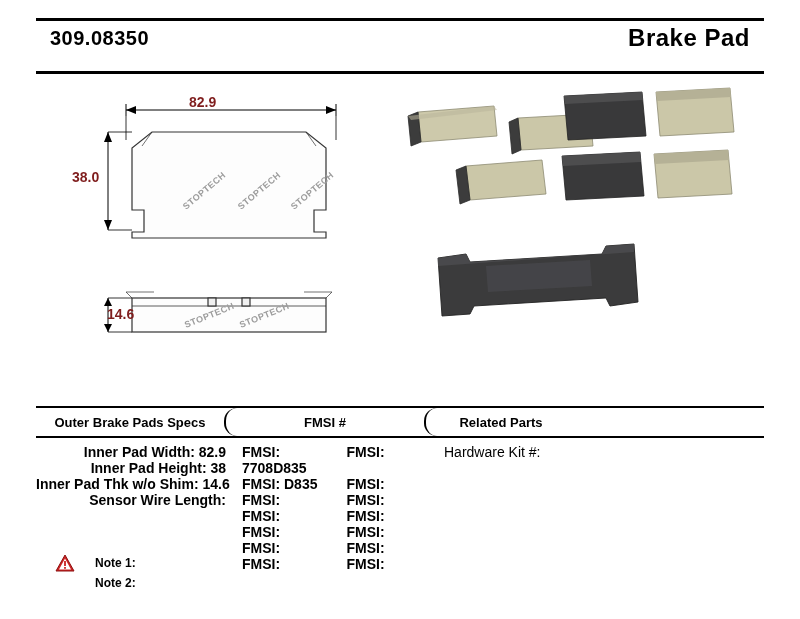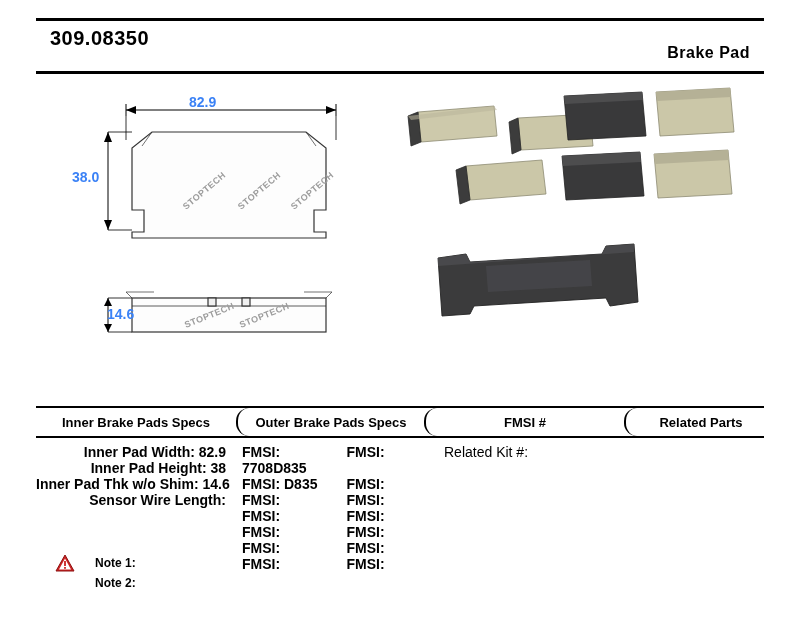--- a/index.html
+++ b/index.html
@@ -37,40 +37,40 @@
     position: absolute;
     left: 14px;
     top: 6px;
     font-size: 20px;
     font-weight: bold;
     letter-spacing: 0.5px;
   }
   .header-type {
     position: absolute;
     right: 14px;
-    top: 23px;
-    font-size: 16px;
+    top: 3px;
+    font-size: 24px;
     font-weight: bold;
     letter-spacing: 0.5px;
   }
 
   
   .drawing {
     position: absolute;
     left: 36px;
     top: 70px;
     width: 728px;
     height: 300px;
   }
 
   .dim-label {
     position: absolute;
     font-size: 14px;
     font-weight: bold;
-    color: #3b82f6;
+    color: #7f1d1d;
   }
 
   
   .spec-table {
     position: absolute;
     left: 36px;
     top: 406px;
     width: 728px;
   }
   .spec-head {
@@ -279,21 +279,20 @@
                  L100,184 L104,192 L236,184 L240,176 L268,174
                  L272,232 L244,236 L240,228 L108,236 L104,244 L76,246 Z" fill="#3b3b3c" stroke="#232323" stroke-width="0.9"></path>
         <path d="M120,196 L224,190 L226,216 L122,222 Z" fill="#46464a" opacity="0.85"></path>
         <path d="M72,188 L100,184 L104,192 L236,184 L240,176 L268,174 L268,182 L72,196 Z" fill="#505053" opacity="0.7"></path>
       </g>
     </svg>
   </div>
 
   <div class="spec-table">
     <div class="spec-head">
-      <div class="cell c1">Inner Brake Pads Specs</div>
       <div class="cell c2">Outer Brake Pads Specs</div>
       <div class="cell c3">FMSI #</div>
       <div class="cell c4">Related Parts</div>
     </div>
 
     <div class="spec-body">
       <div class="col c1">
         <div class="spec-line">Inner Pad Width: 82.9</div>
         <div class="spec-line">Inner Pad Height: 38</div>
         <div class="spec-line">Inner Pad Thk w/o Shim: 14.6</div>
@@ -326,21 +325,21 @@
           <div class="f-left">FMSI:</div>
           <div class="f-right">FMSI:</div>
         </div>
         <div class="fmsi-row">
           <div class="f-left">FMSI:</div>
           <div class="f-right">FMSI:</div>
         </div>
       </div>
 
       <div class="col c4">
-        <div class="spec-line" style="font-weight:normal;">Related Kit #:</div>
+        <div class="spec-line" style="font-weight:normal;">Hardware Kit #:</div>
       </div>
     </div>
   </div>
 
   <div class="notes">
     <div class="note-line">
       <svg class="warn-icon" viewBox="0 0 20 18">
         <polygon points="10,1 19,17 1,17" fill="#cc2222" stroke="#8d1111" stroke-width="1"></polygon>
         <polygon points="10,4.5 16,15.5 4,15.5" fill="#ffffff" stroke="none"></polygon>
         <rect x="9.1" y="7" width="1.8" height="5" fill="#cc2222"></rect>

